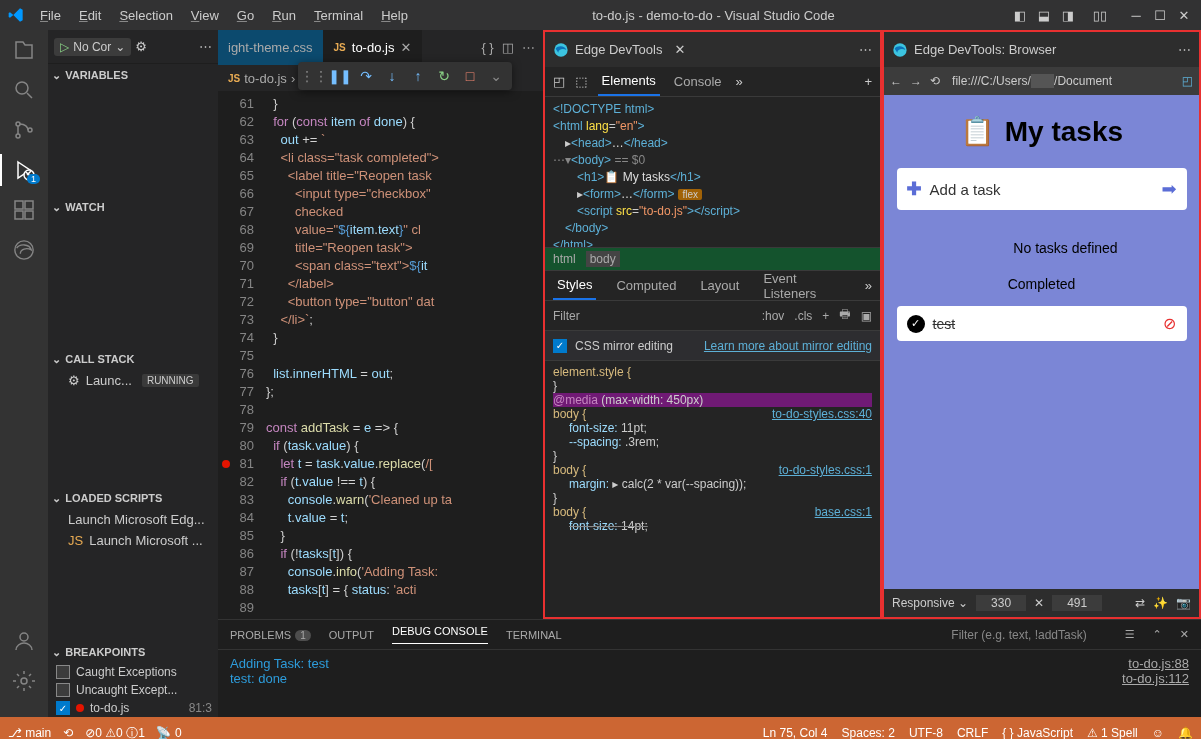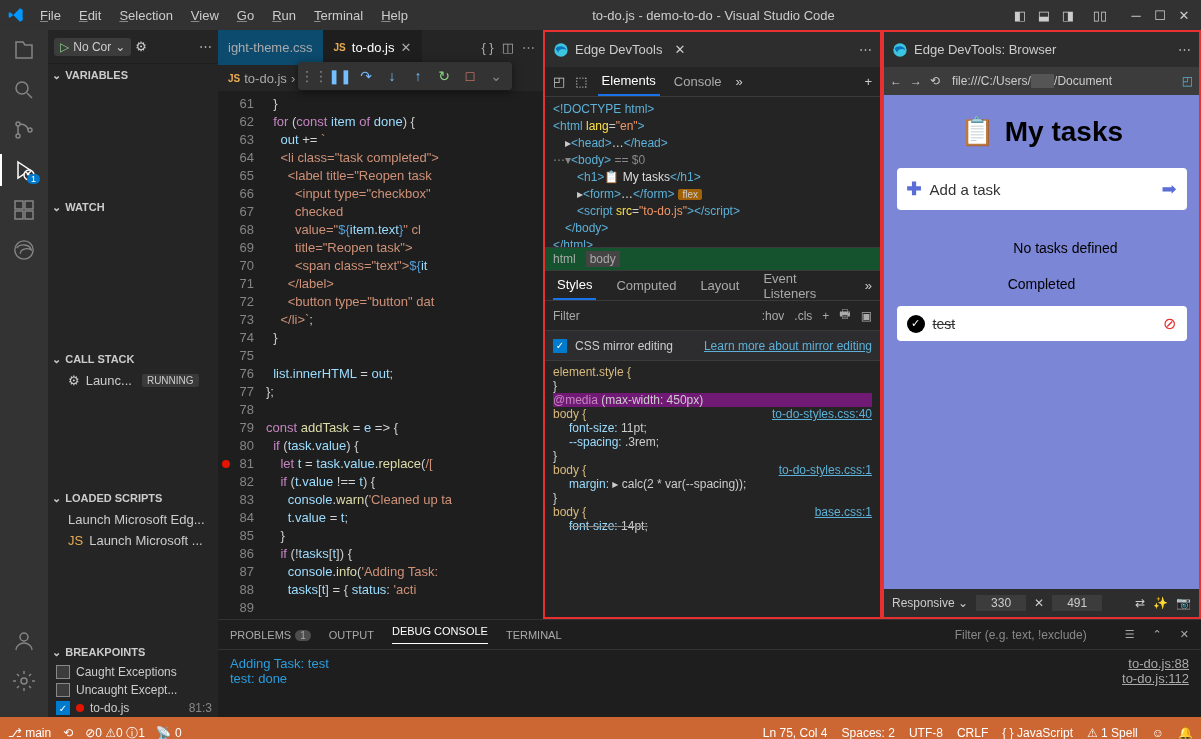--- a/index.html
+++ b/index.html
@@ -482,21 +482,21 @@
         </div>
       </div>
     </div>
 
     <div class="bottom-panel">
       <div class="bp-tabs">
         <span class="tb"><span>PROBLEMS</span><span class="count">1</span></span>
         <span class="tb">OUTPUT</span>
         <span class="tb active">DEBUG CONSOLE</span>
         <span class="tb">TERMINAL</span>
-        <span class="filter-box">Filter (e.g. text, !exclude)</span>
+        <span class="filter-box">Filter (e.g. text, !addTask)</span>
         <span style="margin-left:20px">☰</span>
         <span>⌃</span>
         <span>✕</span>
       </div>
       <div class="bp-body">
         <div class="out-line">
             <span class="out-info">Adding Task: test</span>
             <span class="right-link">to-do.js:88</span>
           </div>
         <div class="out-line">

